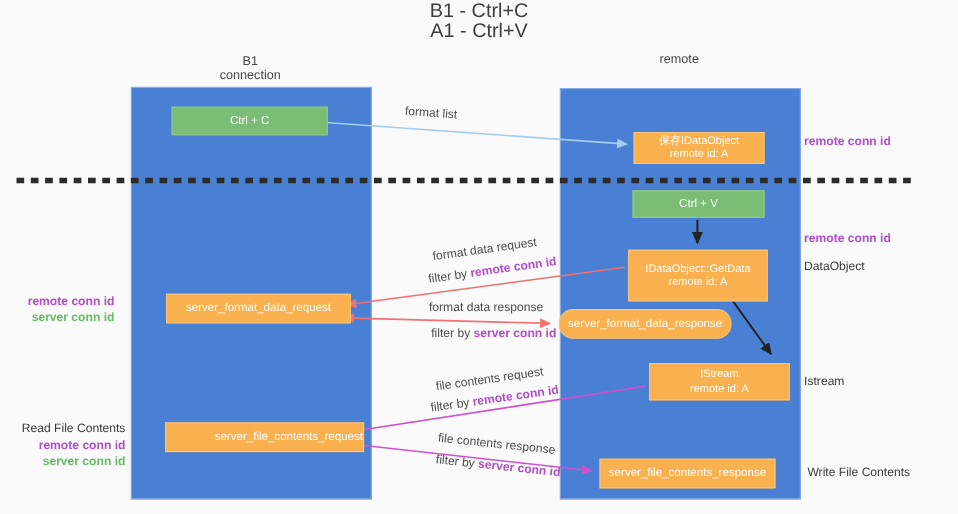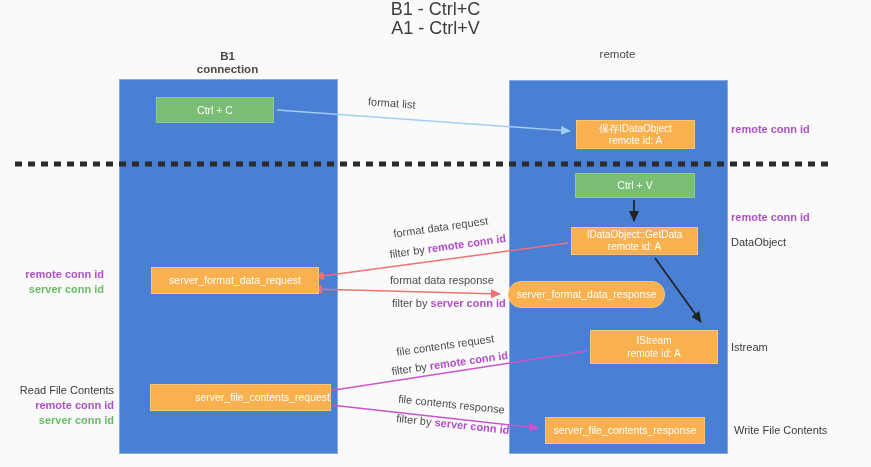--- a/index.html
+++ b/index.html
@@ -2,35 +2,35 @@
 <html><head>
 <meta charset="utf-8">
 <style>
   html,body{margin:0;padding:0;background:#fafafa;}
   .canvas{position:relative;width:871px;height:467px;background:#fafafa;
           font-family:"Liberation Sans",sans-serif;overflow:hidden;}
   .abs{position:absolute;}
   
   .title{left:0;top:6;width:100%;text-align:center;font-size:18px;color:#3d3d3d;line-height:19px;}
   .col-header{width:217px;text-align:center;font-size:11.5px;color:#4a4a4a;line-height:13px;}
-  .col-header-left{left:119px;top:50px;font-weight:bold;}
+  .col-header-left{left:119px;top:50px;}
   .col-header-right{left:509px;top:48px;}
   
   .column{background:#4a80d4;border:1px solid #86abe4;}
   .column-left{left:119px;top:79px;width:217px;height:373px;}
   .column-right{left:509px;top:80px;width:217px;height:372px;}
   
   .box{color:#fff;text-align:center;display:flex;flex-direction:column;justify-content:center;
        font-size:10.5px;line-height:13px;box-sizing:border-box;}
   .box-green{background:#79be74;border:1px solid #8fcc8a;}
   .box-orange{background:#f9b04e;border:1px solid #fbc478;}
-  .b-ctrl-c{left:156px;top:97px;width:118px;height:26px;}
+  .b-ctrl-c{left:156px;top:97px;width:142px;height:26px;}
   .b-save{left:576px;top:120px;width:119px;height:29px;font-size:10px;line-height:12px;}
   .b-ctrl-v{left:575px;top:173px;width:120px;height:25px;}
-  .b-getdata{left:571px;top:227px;width:127px;height:28px;font-size:10px;line-height:12px;}
+  .b-getdata{left:571px;top:227px;width:127px;height:47px;font-size:10px;line-height:12px;}
   .b-fmt-req{left:151px;top:267px;width:168px;height:27px;}
   .b-fmt-resp{left:508px;top:281px;width:157px;height:27px;border-radius:13px;}
   .b-istream{left:590px;top:330px;width:128px;height:34px;font-size:10px;line-height:13px;}
   .b-file-req{left:150px;top:384px;width:181px;height:27px;align-items:flex-end;}
   .b-file-resp{left:545px;top:417px;width:160px;height:27px;}
   
   .alabel{font-size:11px;color:#4d4d4d;white-space:nowrap;}
   .l-format-list{left:368px;top:97px;transform:rotate(4deg);}
   .l-fdr{left:393px;top:221px;transform:rotate(-8deg);}
   .l-fdr-f{left:389px;top:240px;transform:rotate(-8deg);}

